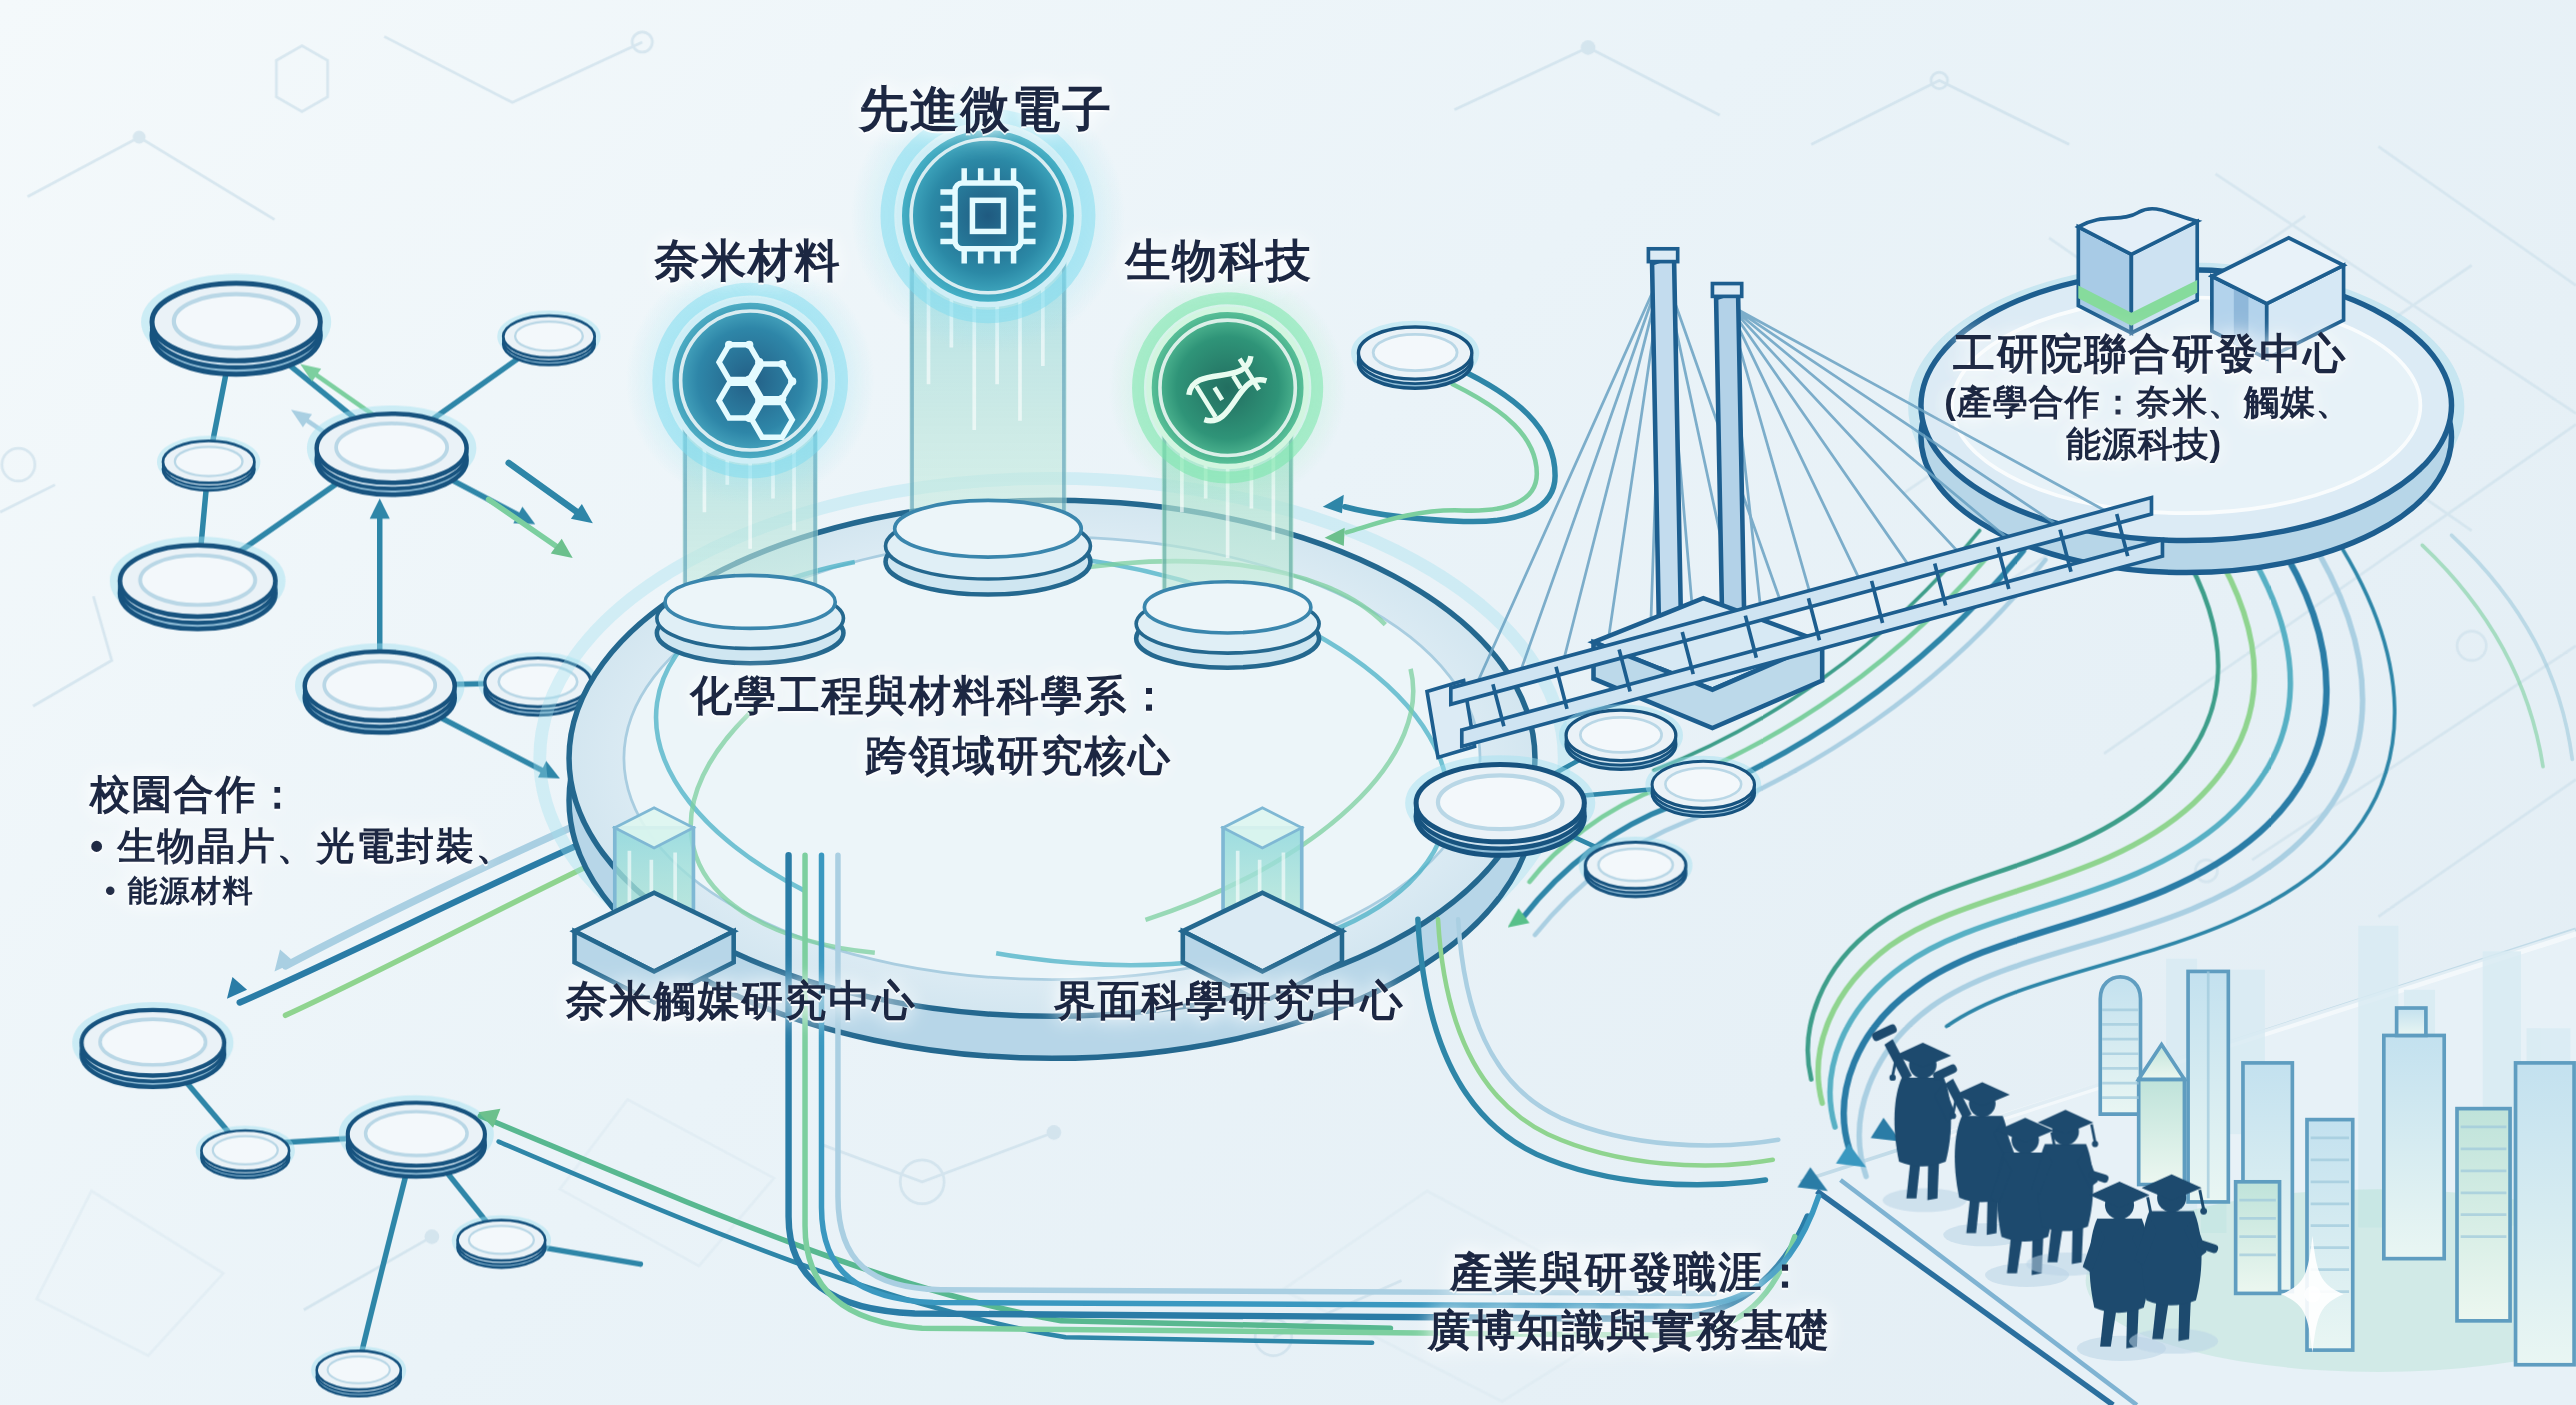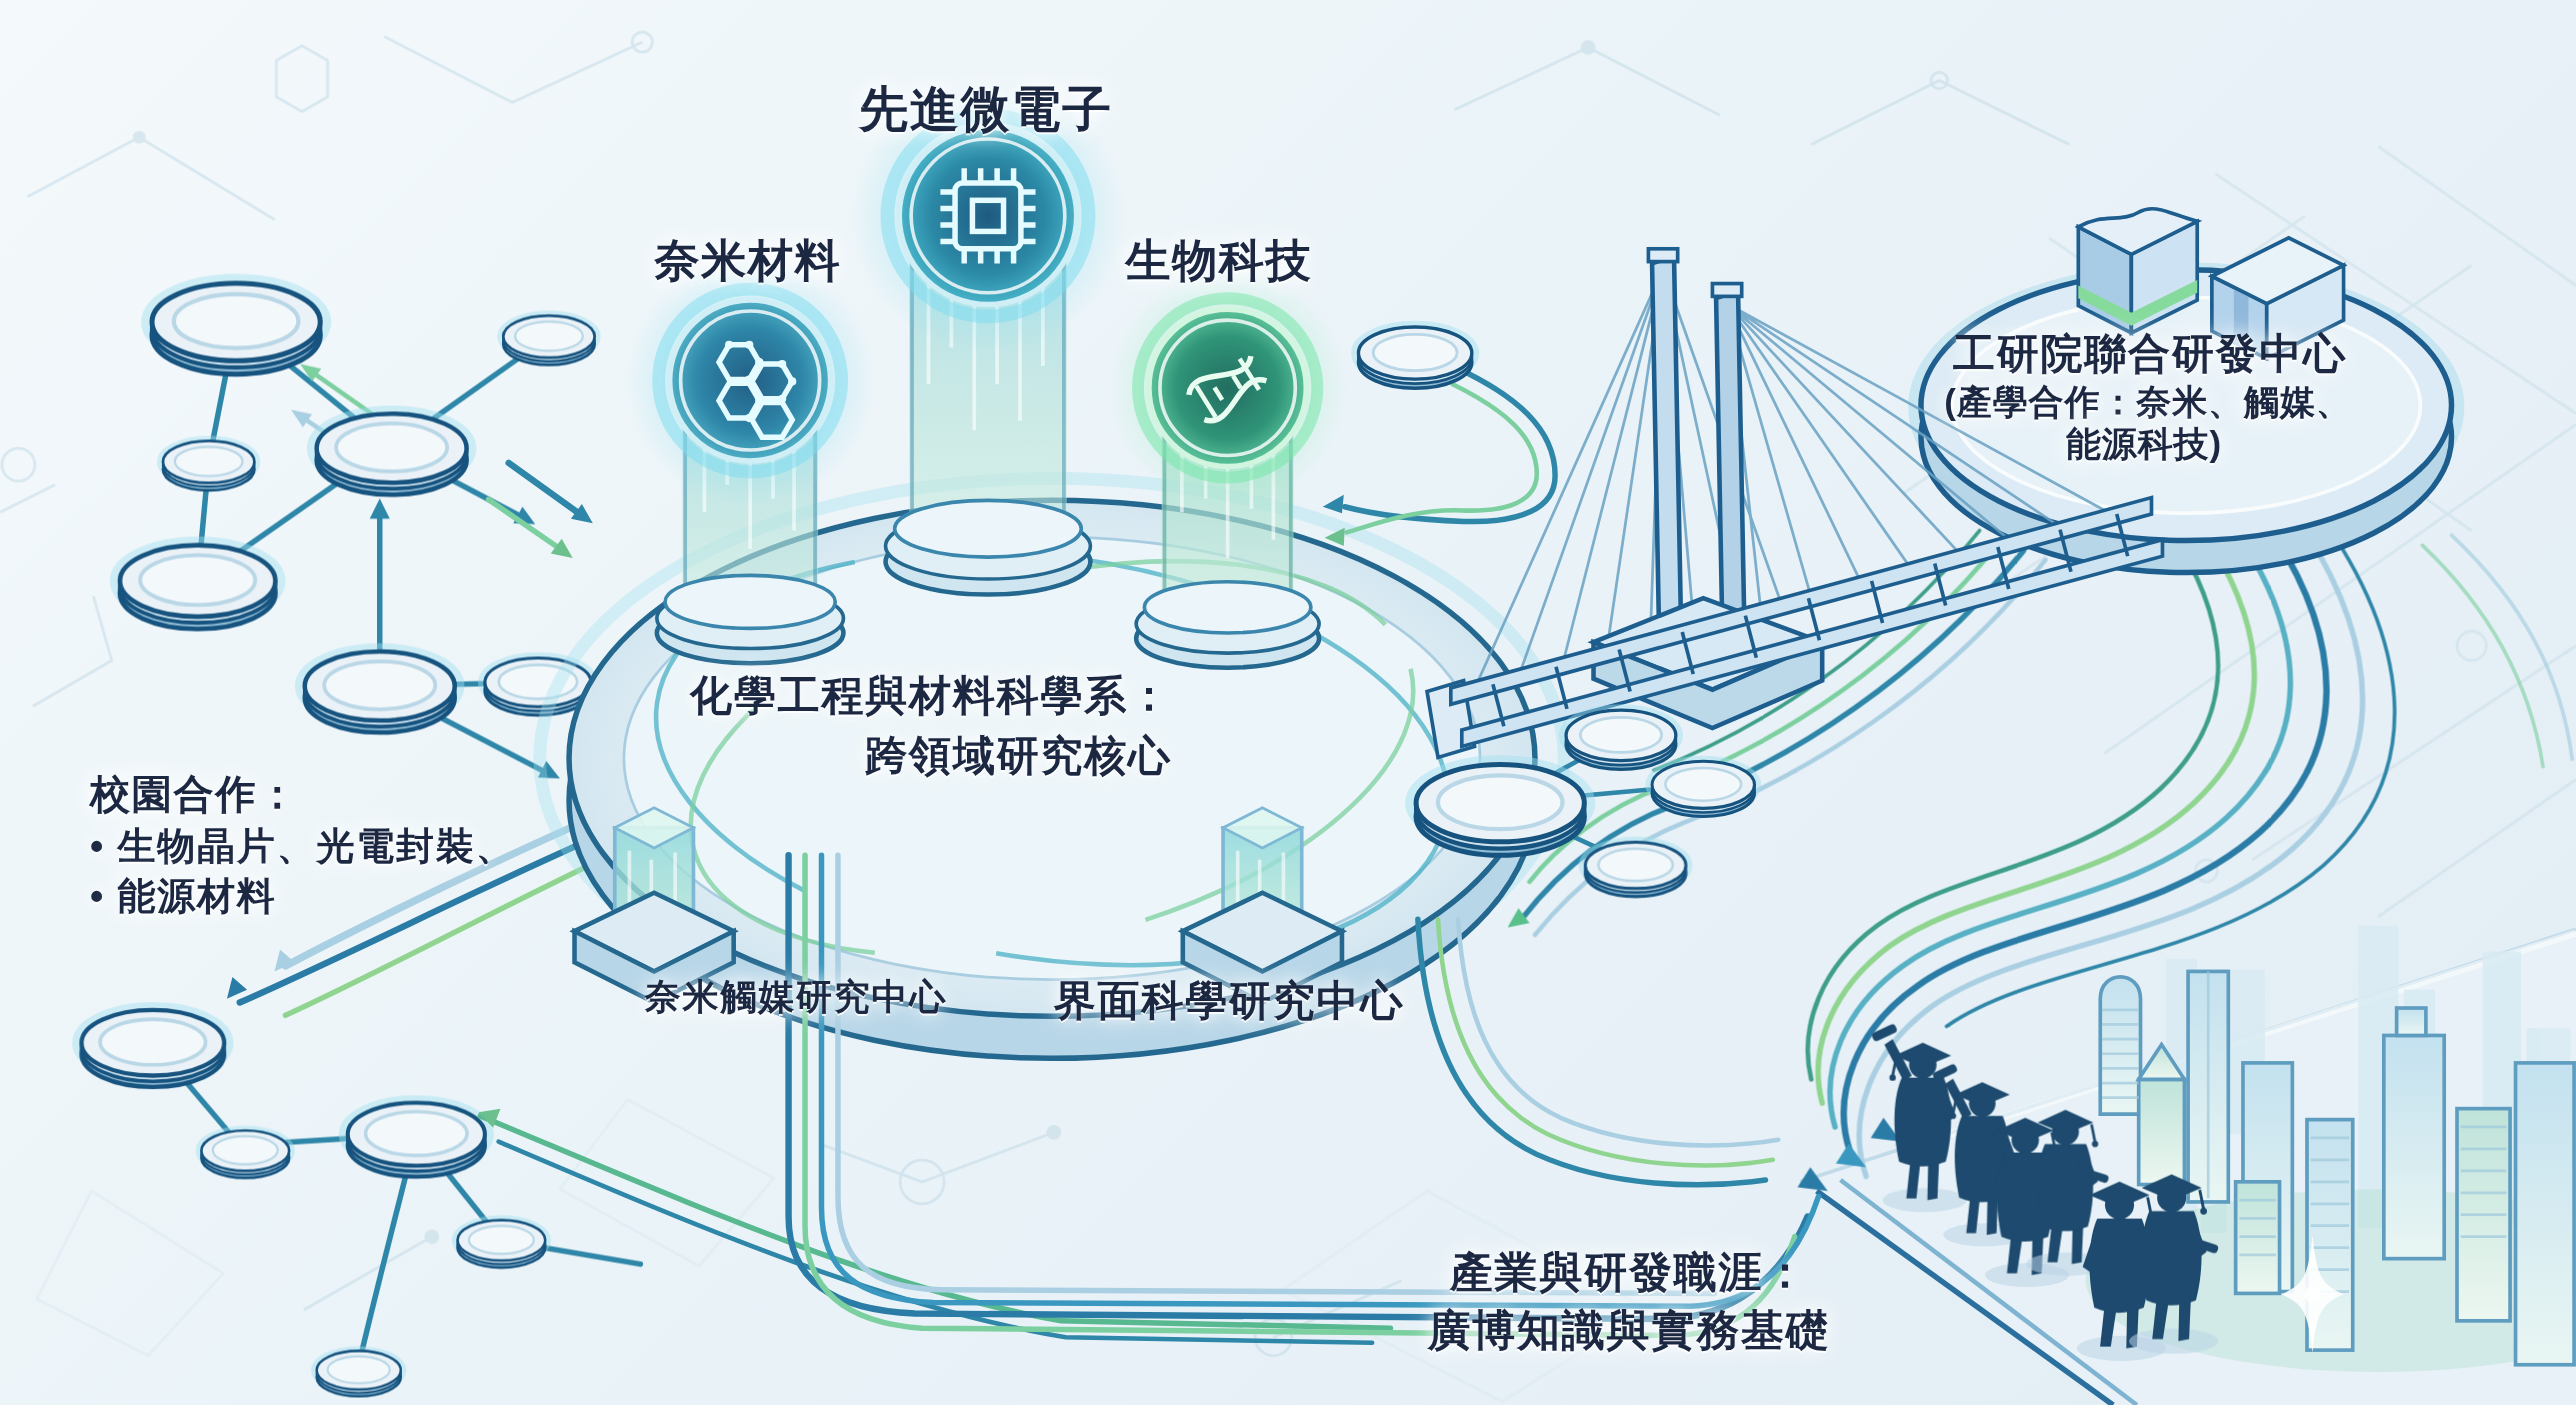--- a/index.html
+++ b/index.html
@@ -446,23 +446,23 @@
   <div>化學工程與材料科學系：</div>
   <div>跨領域研究核心</div>
 </div>
 
 <div class="lbl ctr" style="left:2150px;top:326px;font-size:42px;">工研院聯合研發中心</div>
 <div class="lbl ctr itri-sub" style="left:2148px;top:379px;font-size:35px;letter-spacing:0.9px;">(產學合作：奈米、觸媒、</div>
 <div class="lbl ctr itri-sub" style="left:2144px;top:421px;font-size:35px;letter-spacing:0.9px;">能源科技)</div>
 
 <div class="lbl" style="left:90px;top:767px;font-size:40px;">校園合作：</div>
 <div class="lbl campus-item" style="left:90px;top:821px;font-size:38px;"><span>•</span> <span>生物晶片、光電封裝、</span></div>
-<div class="lbl campus-item" style="left:90px;top:871px;font-size:38px;"><span>•</span> <span>能源材料</span></div>
-
-<div class="lbl ctr" style="left:796px;top:973px;font-size:36px;">奈米觸媒研究中心</div>
+<div class="lbl campus-item" style="left:105px;top:871px;font-size:30px;"><span>•</span> <span>能源材料</span></div>
+
+<div class="lbl ctr" style="left:741px;top:973px;font-size:42px;">奈米觸媒研究中心</div>
 <div class="lbl ctr" style="left:1229px;top:973px;font-size:42px;">界面科學研究中心</div>
 
 <div class="lbl ctr" style="left:1629px;top:1244px;font-size:43px;line-height:1.34;">
   <div>產業與研發職涯：</div>
   <div>廣博知識與實務基礎</div>
 </div>
 
 </div>
 
 

